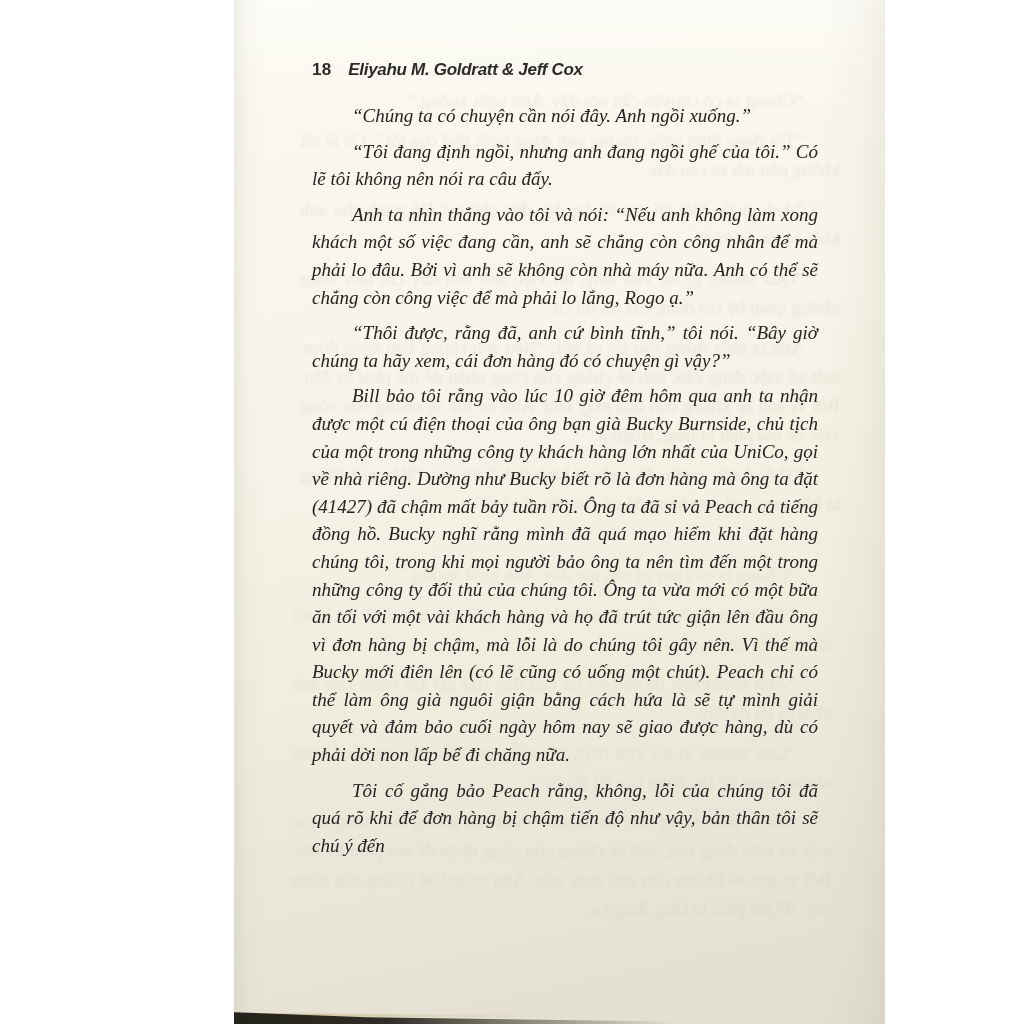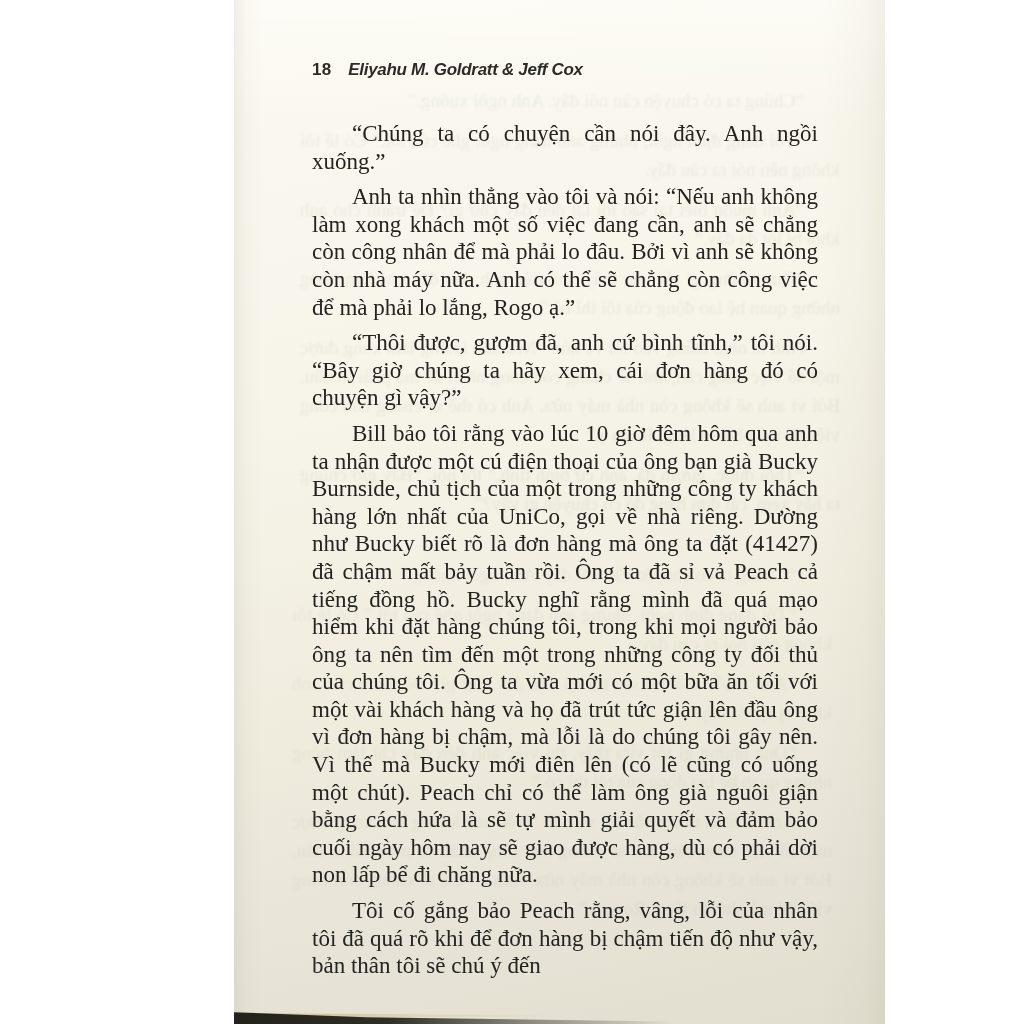--- a/index.html
+++ b/index.html
@@ -24,23 +24,23 @@
   }
   .running-header {
     position:absolute; left:78px; top:60px; width:506px;
     display:flex; align-items:baseline; gap:17px;
     font-family:"Liberation Sans", sans-serif;
     color:#2c2b28;
   }
   .pagenum { font-size:17px; font-weight:700; letter-spacing:0.2px; }
   .authors { font-size:17px; font-weight:700; font-style:italic; letter-spacing:-0.3px; }
   .body-text {
-    position:absolute; left:78px; top:120px; width:506px;
-    font-size:23px; line-height:27.6px; text-align:justify;
-    color:#242320; text-rendering:optimizeLegibility;
+    position:absolute; left:78px; top:102px; width:506px;
+    font-size:19px; line-height:27.6px; text-align:justify;
+    color:#242320; text-rendering:optimizeLegibility;font-style:italic;
   }
   .para { margin:0 0 8px 0; text-indent:40px; }
   .ghost {
     position:absolute; width:540px; overflow:hidden; pointer-events:none;
     font-size:19px; line-height:29px; text-align:justify;
     color:#5d6350; opacity:0.085; filter:blur(1.1px);
     transform:scaleX(-1);
   }
   .ghost-a { left:66px; top:86px;  height:430px; }
   .ghost-b { left:58px; top:560px; height:380px; opacity:0.065; }
@@ -78,21 +78,22 @@
       <p class="ghost-p">“Thôi được, gượm đã, anh cứ bình tĩnh,” tôi nói. “Bây giờ chúng ta hãy xem, cái đơn hàng đó có chuyện gì vậy?”</p>
     </div>
 
   <header class="running-header">
     <span class="pagenum">18</span>
     <span class="authors">Eliyahu M. Goldratt &amp; Jeff Cox</span>
   </header>
 
   <article class="body-text">
       <p class="para">“Chúng ta có chuyện cần nói đây. Anh ngồi xuống.”</p>
+      <p class="para">“Tôi đang định ngồi, nhưng anh đang ngồi ghế của tôi.” Có lẽ tôi không nên nói ra câu đấy.</p>
       <p class="para">Anh ta nhìn thẳng vào tôi và nói: “Nếu anh không làm xong khách một số việc đang cần, anh sẽ chẳng còn công nhân để mà phải lo đâu. Bởi vì anh sẽ không còn nhà máy nữa. Anh có thể sẽ chẳng còn công việc để mà phải lo lắng, Rogo ạ.”</p>
-      <p class="para">“Thôi được, gượm đã, anh cứ bình tĩnh,” tôi nói. “Bây giờ chúng ta hãy xem, cái đơn hàng đó có chuyện gì vậy?”</p>
+      <p class="para">“Thôi được, rằng đã, anh cứ bình tĩnh,” tôi nói. “Bây giờ chúng ta hãy xem, cái đơn hàng đó có chuyện gì vậy?”</p>
       <p class="para">Bill bảo tôi rằng vào lúc 10 giờ đêm hôm qua anh ta nhận được một cú điện thoại của ông bạn già Bucky Burnside, chủ tịch của một trong những công ty khách hàng lớn nhất của UniCo, gọi về nhà riêng. Dường như Bucky biết rõ là đơn hàng mà ông ta đặt (41427) đã chậm mất bảy tuần rồi. Ông ta đã sỉ vả Peach cả tiếng đồng hồ. Bucky nghĩ rằng mình đã quá mạo hiểm khi đặt hàng chúng tôi, trong khi mọi người bảo ông ta nên tìm đến một trong những công ty đối thủ của chúng tôi. Ông ta vừa mới có một bữa ăn tối với một vài khách hàng và họ đã trút tức giận lên đầu ông vì đơn hàng bị chậm, mà lỗi là do chúng tôi gây nên. Vì thế mà Bucky mới điên lên (có lẽ cũng có uống một chút). Peach chỉ có thể làm ông già nguôi giận bằng cách hứa là sẽ tự mình giải quyết và đảm bảo cuối ngày hôm nay sẽ giao được hàng, dù có phải dời non lấp bể đi chăng nữa.</p>
-      <p class="para">Tôi cố gắng bảo Peach rằng, vâng, lỗi của nhân tôi đã quá rõ khi để đơn hàng bị chậm tiến độ như vậy, bản thân tôi sẽ chú ý đến</p>
+      <p class="para">Tôi cố gắng bảo Peach rằng, không, lỗi của chúng tôi đã quá rõ khi để đơn hàng bị chậm tiến độ như vậy, bản thân tôi sẽ chú ý đến</p>
     </article>
 
   <div class="bottom-edge-highlight"></div>
   <div class="bottom-edge"></div>
 </div>
 
 </body></html>

